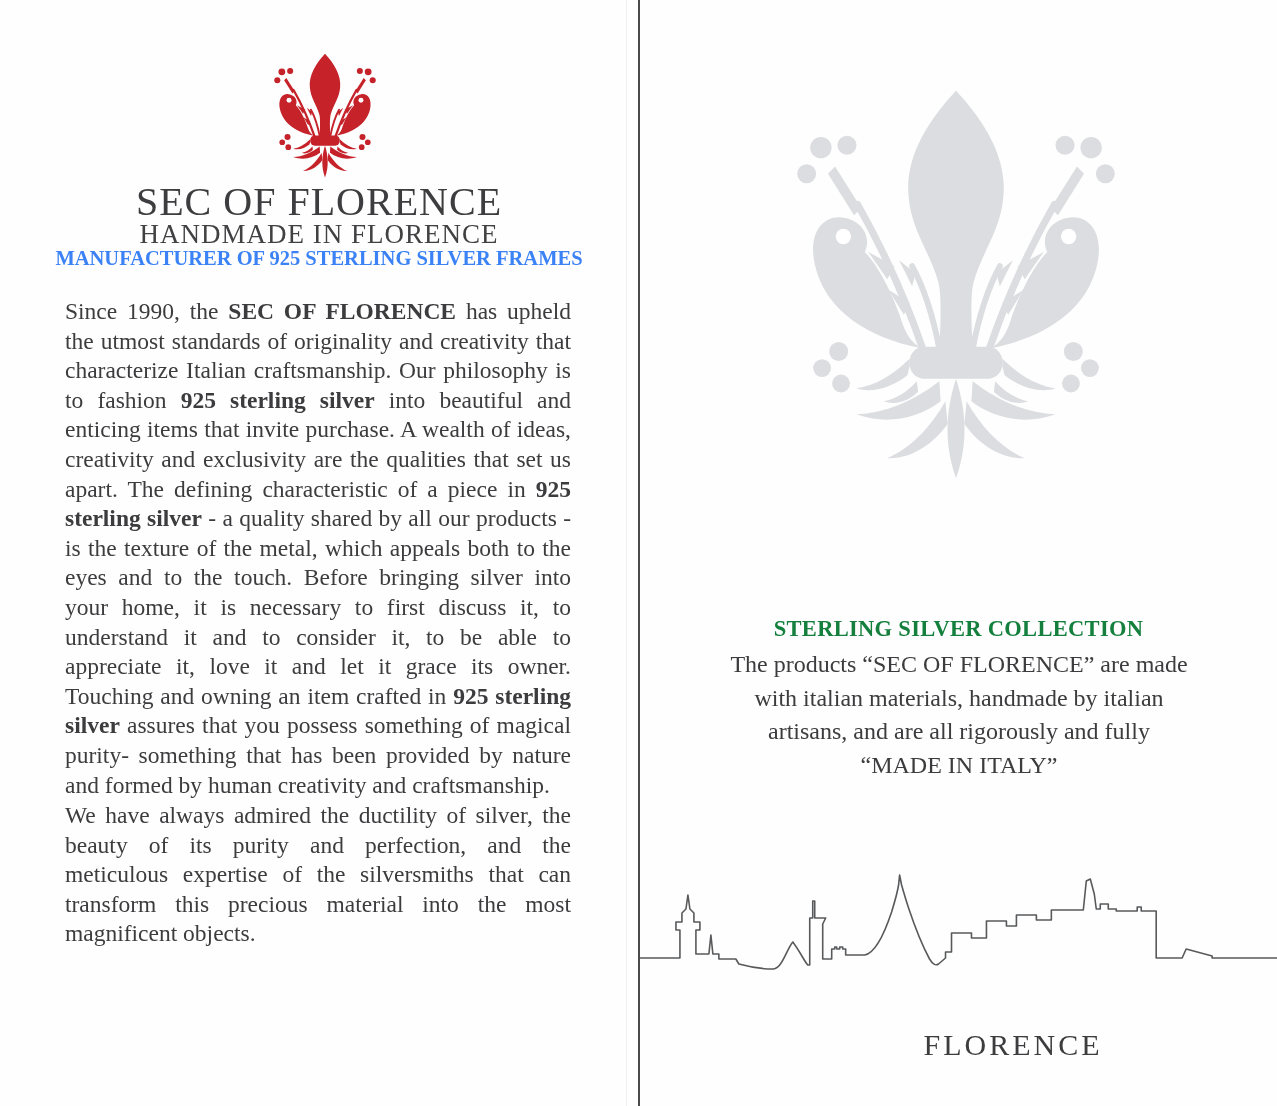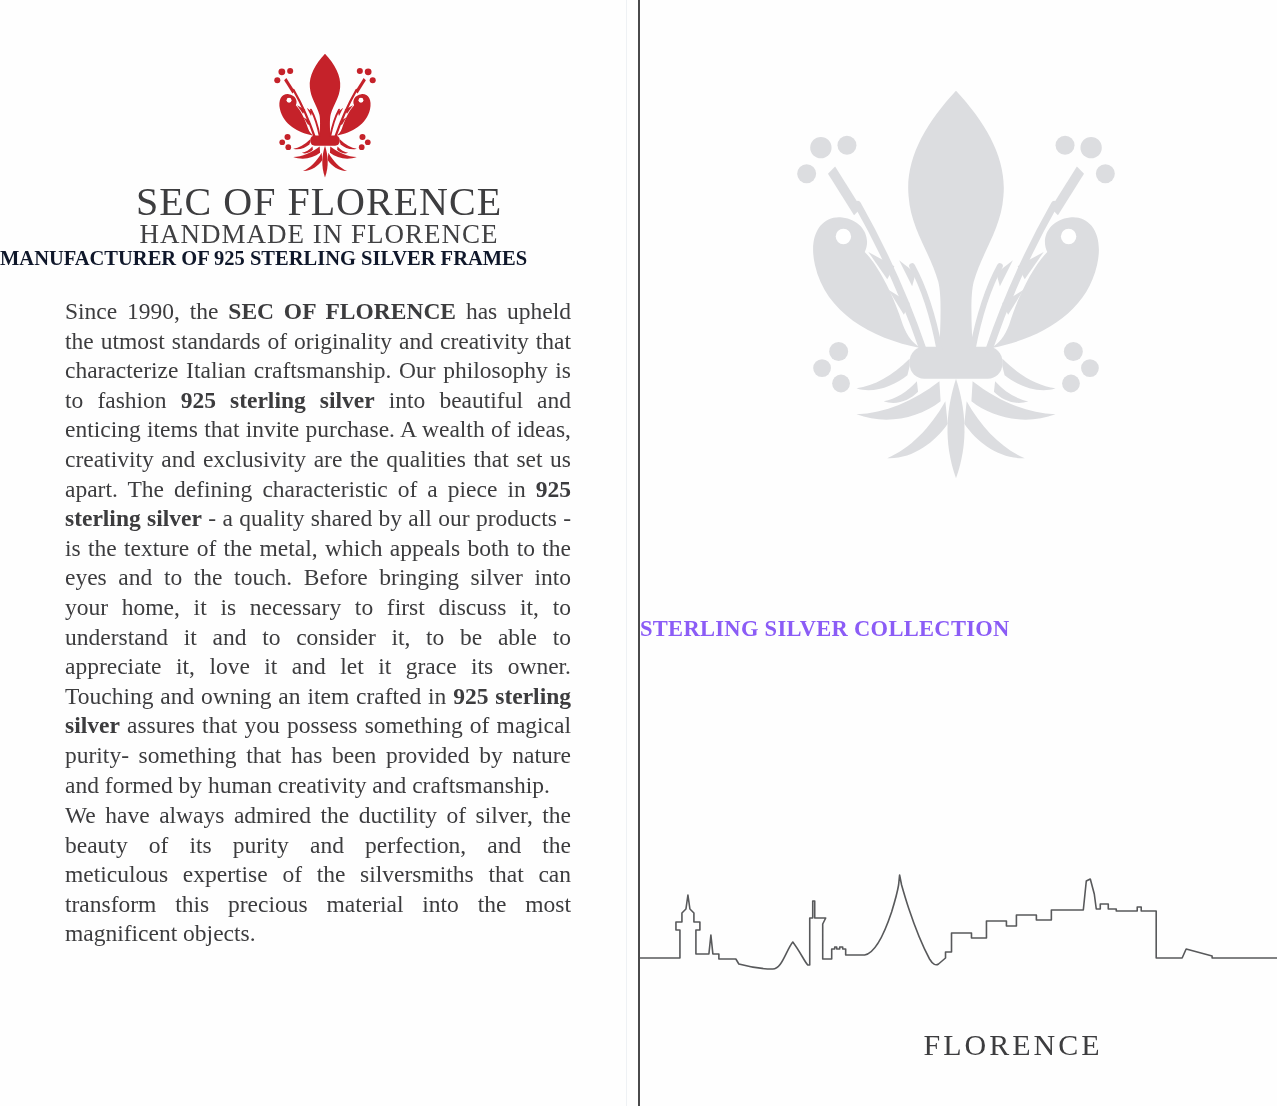--- a/index.html
+++ b/index.html
@@ -12,31 +12,31 @@
   .panel.right{left:640px;width:637px;}
   .divider{position:absolute;top:0;left:638px;width:2px;height:1106px;background:#4a4a4b;}
   .foldline{position:absolute;top:0;left:626px;width:1px;height:1106px;background:#eef1f4;}
 
   
   .logo{position:absolute;left:272px;top:52px;width:106px;height:129px;color:#c5222a;}
   .brand{position:absolute;left:0;top:178px;width:638px;text-align:center;
          font-size:40px;letter-spacing:1px;color:#3d3d3f;white-space:nowrap;}
   .tagline{position:absolute;left:0;top:219px;width:638px;text-align:center;
          font-size:27px;letter-spacing:1px;color:#414143;white-space:nowrap;}
-  .banner{position:absolute;left:0;top:247px;width:638px;text-align:left;
-         font-size:20.5px;font-weight:bold;color:#0f172a;white-space:nowrap;}
+  .banner{position:absolute;left:0;top:247px;width:638px;text-align:center;
+         font-size:20.5px;font-weight:bold;color:#3b82f6;white-space:nowrap;}
   .bodytext{position:absolute;left:64px;top:296px;width:508px;
          font-size:23.5px;line-height:29.6px;text-align:justify;text-align-last:left;color:#3c3c3e;}
   .bodytext p{margin:1px;}
   .bodytext b{font-weight:bold;}
 
   
   .watermark{position:absolute;left:150px;top:86px;width:332px;height:403px;color:#dcdde0;}
-  .rheading{position:absolute;left:0;top:616px;width:637px;
-         font-size:22.5px;font-weight:bold;color:#8b5cf6;letter-spacing:0.3px;}
+  .rheading{position:absolute;left:0;top:616px;width:637px;text-align:center;
+         font-size:22.5px;font-weight:bold;color:#15803d;letter-spacing:0.3px;}
   .rbody{position:absolute;left:54px;top:648px;width:530px;text-align:center;
          font-size:24px;line-height:33.5px;color:#3c3c3e;white-space:pre-line;}
   .skyline{position:absolute;left:0;top:866px;width:637px;height:132px;color:#58595b;}
   .city{position:absolute;left:0;top:1028px;width:746px;text-align:center;
          font-size:30px;letter-spacing:3px;color:#3d3d3f;}
   svg{display:block;}
   .hidden-defs{position:absolute;width:0;height:0;overflow:hidden;}
 </style>
 </head>
 <body>
@@ -92,19 +92,23 @@
   </div>
 
   <div class="foldline"></div>
   <div class="divider"></div>
 
   <div class="panel right">
     <svg class="watermark" viewBox="0 0 280 340">
       <use href="#giglio"></use>
     </svg>
     <div class="rheading">STERLING SILVER COLLECTION</div>
+    <div class="rbody">The products “SEC OF FLORENCE” are made
+with italian materials, handmade by italian
+artisans, and are all rigorously and fully
+“MADE IN ITALY”</div>
     <svg class="skyline" viewBox="0 0 638 132" preserveAspectRatio="none">
       <path fill="none" stroke="currentColor" stroke-width="1.6" stroke-linejoin="round" stroke-linecap="round" d="M0 92 H40 V64 H36 V56 H42 V47 L46 43 L48 29 L50 43 L54 47 V56 H60 V64 H56 V88 H69 L71 69 L73 88 H79 V93 H96 L99 98 C110 101 122 103 133 103 C142 103 146 85 153 76 C160 85 165 96 168 99 H170 V52 H173 V35 H175 V52 H186 L183 58 V93 H192 V83 H195 V81 H197 V83 H200 V81 H203 V83 H206 V89 H225 C236 87 246 64 252 46 C256 33 258 25 259 19 L260 9 L262 19 C264 26 266 33 269 42 C275 60 283 80 290 93 C293 98 296 100 299 98 L306 92 V86 H312 V67 H332 V72 H347 V55 H367 V60 H377 V49 H397 V54 H412 V44 H444 L447 15 L451 13 L455 28 L457 43 H461 V38 H469 V43 H477 V45 H498 V41 H502 V45 H517 V92 H543 L547 83 L573 90 V92 H638"></path>
     </svg>
     <div class="city">FLORENCE</div>
   </div>
 
 </div>
 
 </body></html>

